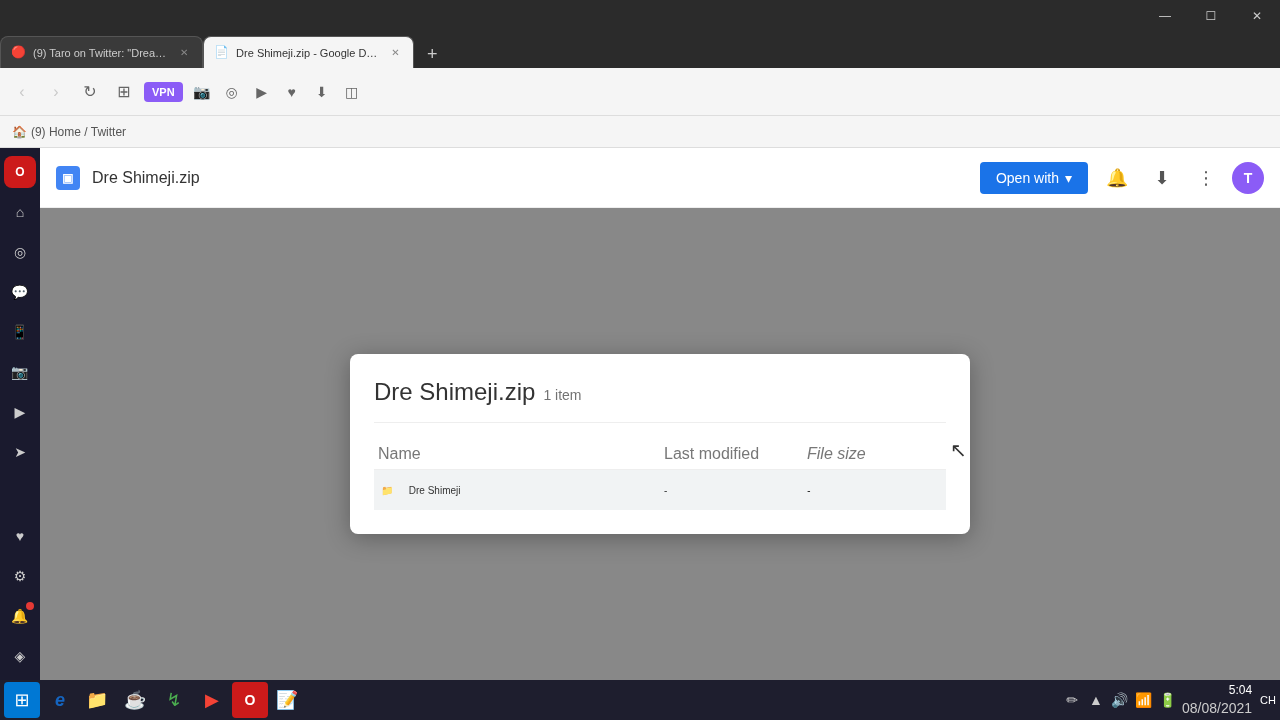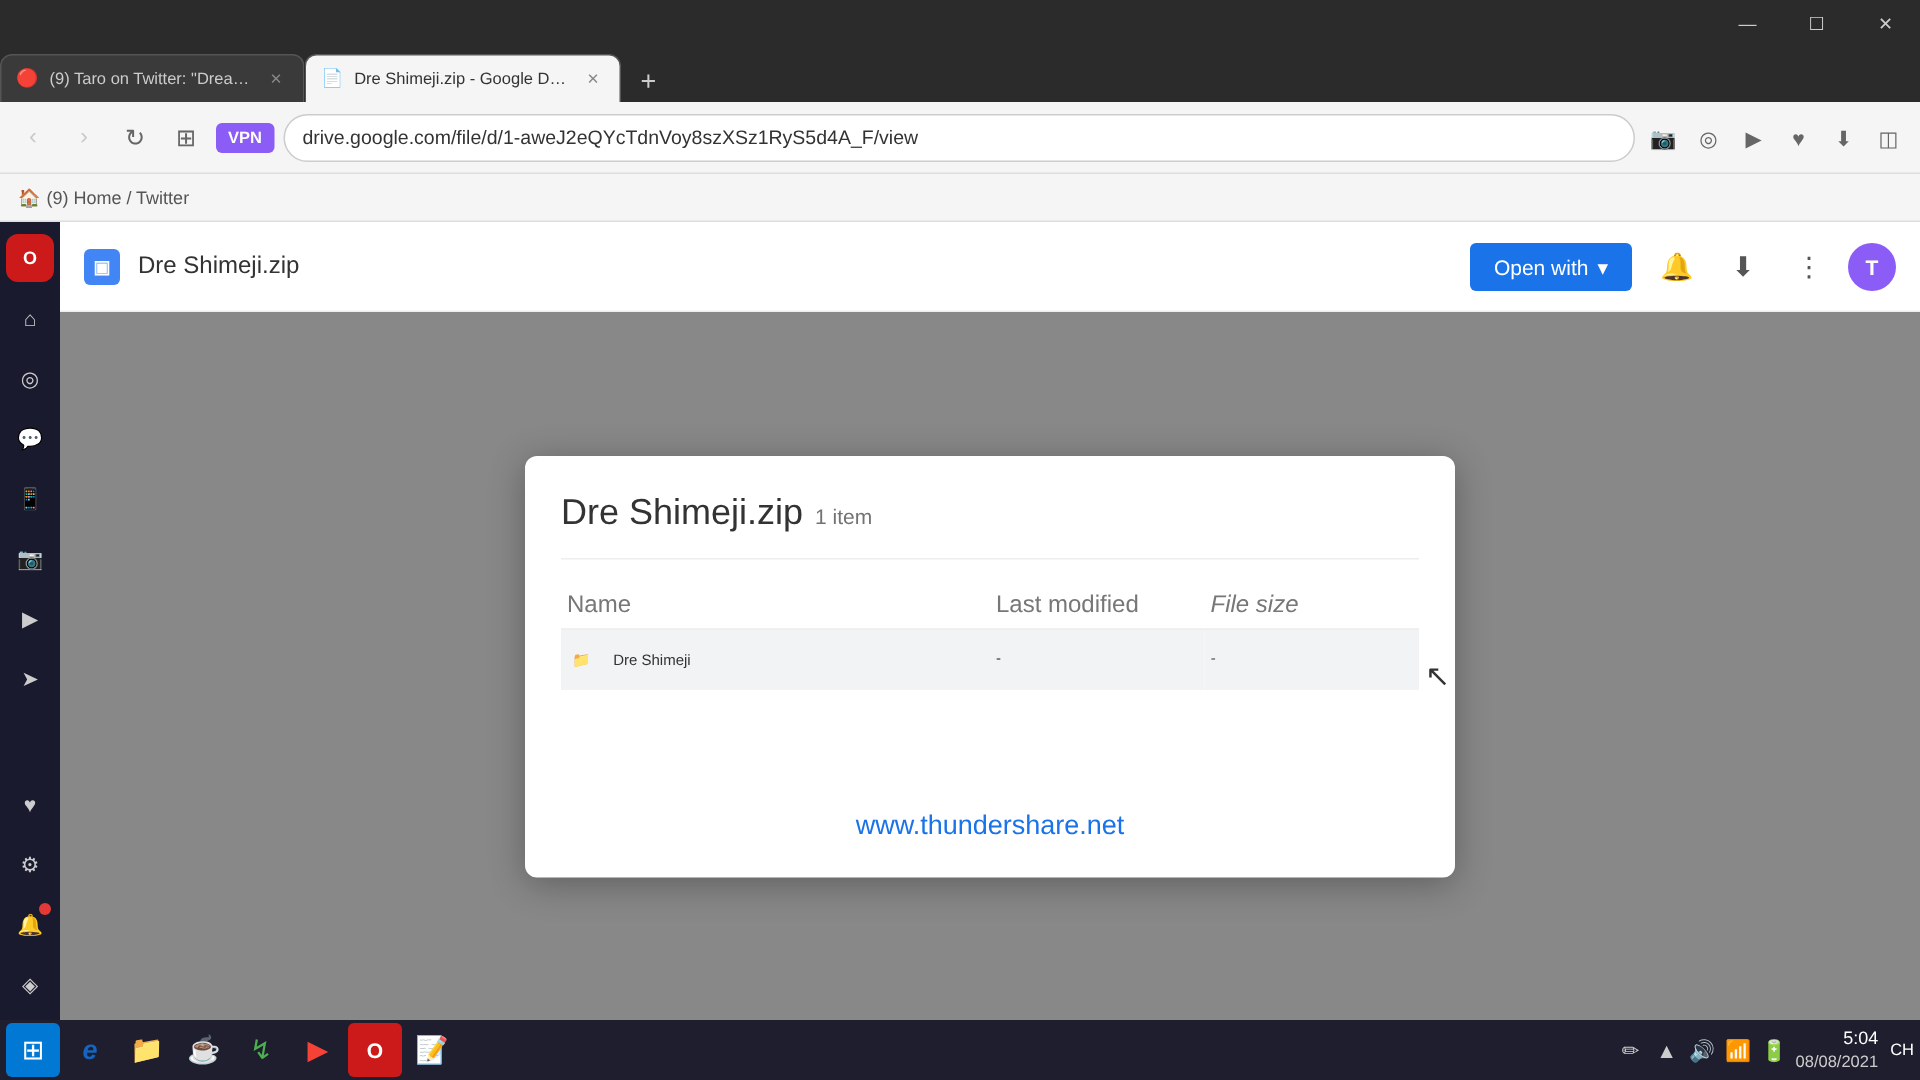--- a/index.html
+++ b/index.html
@@ -330,21 +330,20 @@
   </div>
   <div class="new-tab-btn">+</div>
 </div>
 
 <div class="address-bar">
   <div class="nav-btn disabled">‹</div>
   <div class="nav-btn disabled">›</div>
   <div class="nav-btn">↻</div>
   <div class="nav-btn">⊞</div>
   <button class="vpn-btn">VPN</button>
-  <input class="address-input" type="text" value="drive.google.com/file/d/1-aweJ2eQYcTdnVoy8szXSz1RyS5d4A_F/view" style="">
   <div class="addr-icons">
     <div class="addr-icon">📷</div>
     <div class="addr-icon">◎</div>
     <div class="addr-icon">▶</div>
     <div class="addr-icon">♥</div>
     <div class="addr-icon">⬇</div>
     <div class="addr-icon">◫</div>
   </div>
 </div>
 
@@ -411,23 +410,20 @@
           <tr class="file-row">
             <td class="col-name">
               <span class="file-icon">📁</span>
               <span>Dre Shimeji</span>
             </td>
             <td class="col-modified">-</td>
             <td class="col-size">-</td>
           </tr>
         </tbody>
       </table>
-      <div style="margin-top:80px; text-align:center;">
-        <a class="thundershare-link" href="#">www.thundershare.net</a>
-      </div>
     </div>
 
     <div style="position:absolute;top:290px;left:910px;pointer-events:none;font-size:20px;color:#333;">↖</div>
   </div>
 </div>
 
 <div class="taskbar">
   <div class="taskbar-start">⊞</div>
   <div class="taskbar-item" style="font-size:18px;color:#1565c0;font-style:italic;font-weight:bold;">e</div>
   <div class="taskbar-item" style="font-size:18px;">📁</div>
@@ -438,17 +434,17 @@
   <div class="taskbar-item" style="font-size:18px;">📝</div>
   <div class="taskbar-spacer"></div>
   <div class="taskbar-tray">
     <div class="tray-icon">✏</div>
     <div class="tray-icon">▲</div>
     <div class="tray-icon">🔊</div>
     <div class="tray-icon">📶</div>
     <div class="tray-icon">🔋</div>
     <div class="taskbar-clock">
       <div style="color:white;font-size:12px;">5:04</div>
-      <div style="color:#ccc;font-size:11px;text-align:right;">08/08/2021</div>
+      <div style="color:#ccc;font-size:14px;text-align:right;">08/08/2021</div>
     </div>
     <div style="color:white;font-size:11px;margin-left:4px;">CH</div>
   </div>
 </div>
 
 </body></html>

